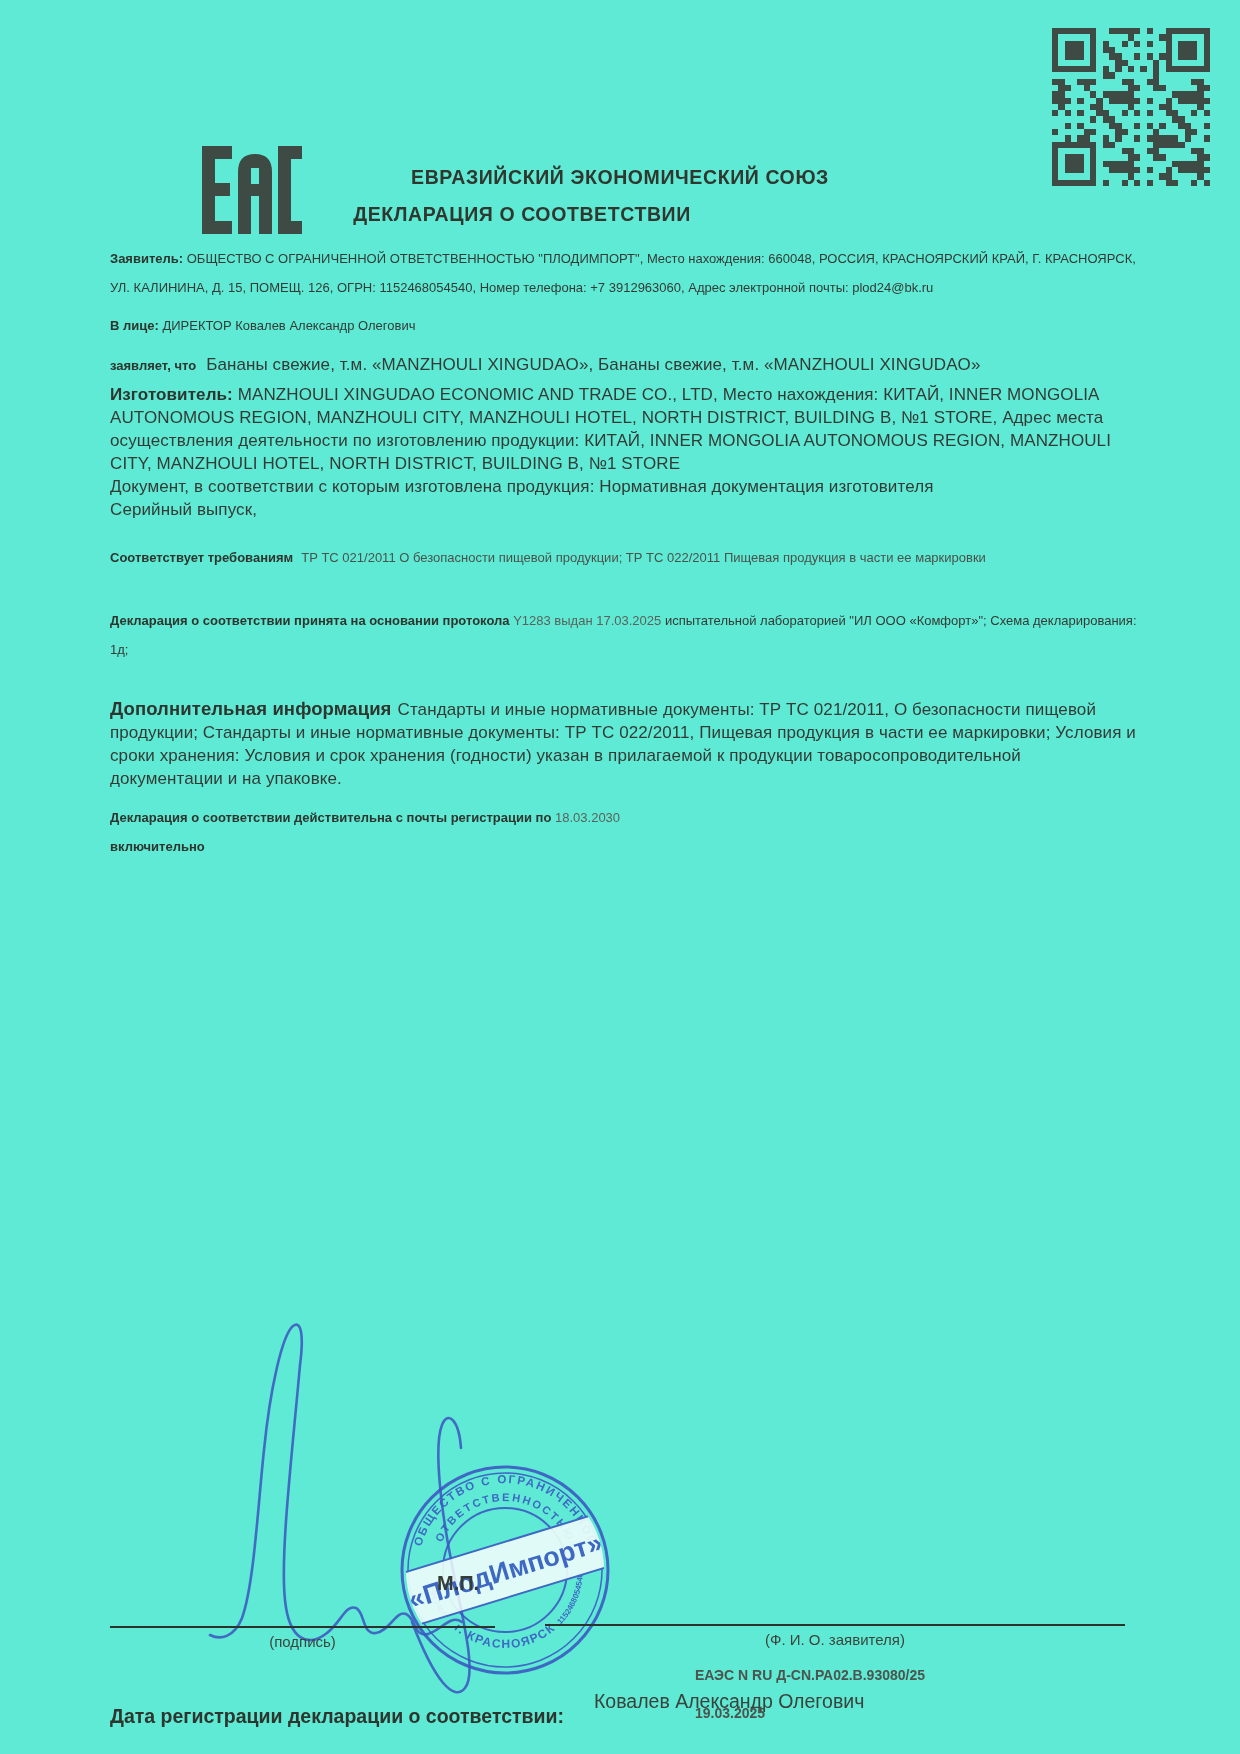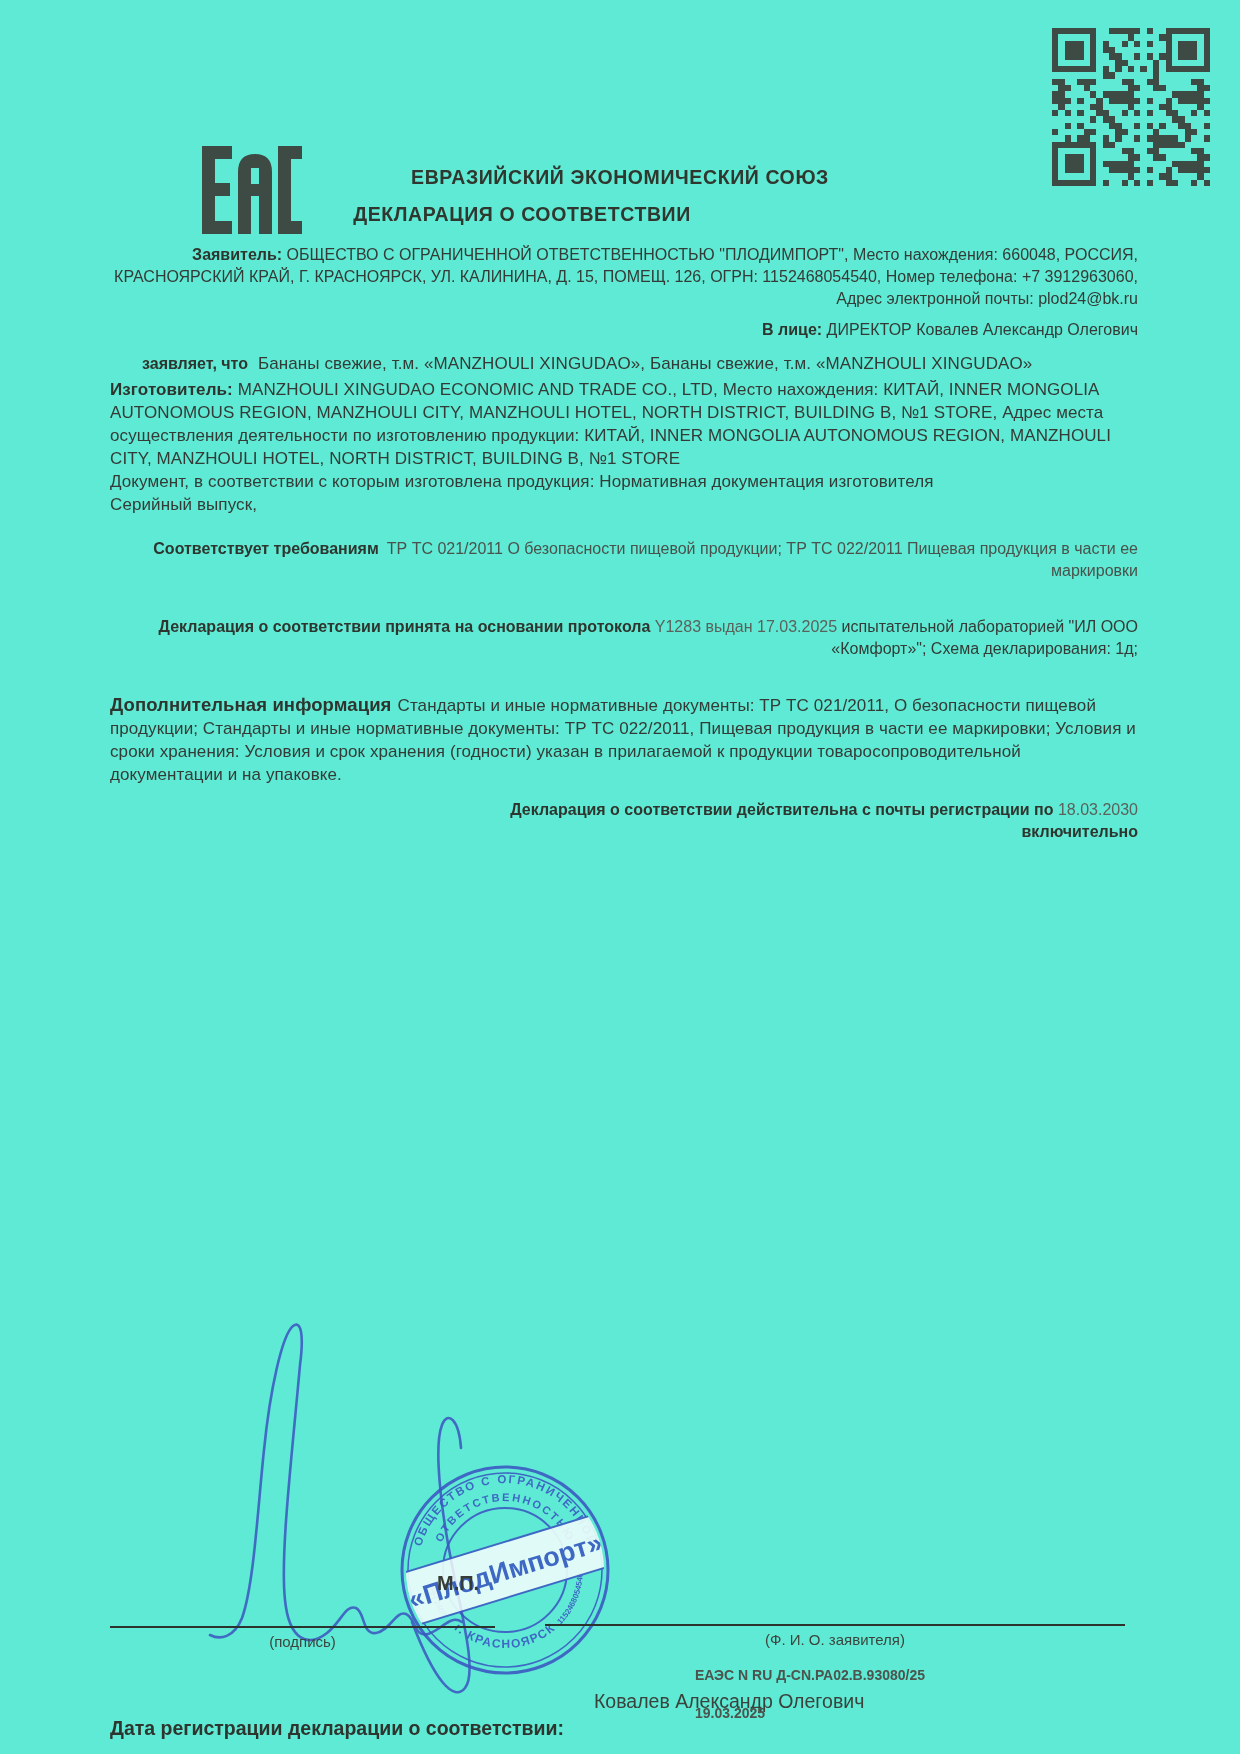--- a/index.html
+++ b/index.html
@@ -9,21 +9,21 @@
     font-family:"Liberation Sans",sans-serif;color:#343b36;
   }
   .abs{position:absolute;}
   .hdr-union{position:absolute;left:0;top:166px;width:1240px;text-align:center;
     font-size:19.5px;font-weight:bold;letter-spacing:.6px;color:#30372f;}
   .hdr-title{position:absolute;left:0;top:203px;width:1044px;text-align:center;
     font-size:19.5px;font-weight:bold;letter-spacing:.6px;color:#30372f;}
   
   .col{left:110px;top:244px;width:1028px;}
   .col p{margin:0;padding:0;}
-  .t-big{font-size:16px;line-height:22px;text-align:right;}
+  .t-big{font-size:13px;line-height:29px;}
   .t-sm{font-size:17px;line-height:23px;letter-spacing:.1px;}
   b.lbl{font-weight:bold;color:#2e352e;}
   .val{color:#5a625b;}
   .dim{color:#4a524c;}
   .m-applicant{margin-bottom:9px !important;}
   .m-person{margin-bottom:11px !important;}
   .m-declare{margin-bottom:3px !important;}
   .m-maker{margin-bottom:0 !important;}
   .m-comply{margin-top:22px !important;}
   .m-basis{margin-top:34px !important;}
@@ -349,21 +349,21 @@
 
   <div class="hdr-union">ЕВРАЗИЙСКИЙ ЭКОНОМИЧЕСКИЙ СОЮЗ</div>
   <div class="hdr-title">ДЕКЛАРАЦИЯ О СООТВЕТСТВИИ</div>
 
   <div class="abs col">
 
     <p class="t-big m-applicant"><b class="lbl">Заявитель:</b> <span>ОБЩЕСТВО С ОГРАНИЧЕННОЙ ОТВЕТСТВЕННОСТЬЮ "ПЛОДИМПОРТ", Место нахождения: 660048, РОССИЯ,  КРАСНОЯРСКИЙ КРАЙ, Г. КРАСНОЯРСК, УЛ. КАЛИНИНА, Д. 15, ПОМЕЩ. 126, ОГРН: 1152468054540, Номер телефона: +7 3912963060, Адрес электронной почты: plod24@bk.ru</span></p>
 
     <p class="t-big m-person"><b class="lbl">В лице:</b> <span>ДИРЕКТОР Ковалев Александр Олегович</span></p>
 
-    <p class="m-declare"><b class="lbl t-big" style="margin-right:10px;margin-left:32px;">заявляет, что</b><span class="t-sm">Бананы свежие, т.м.  «MANZHOULI XINGUDAO», Бананы свежие, т.м.  «MANZHOULI XINGUDAO»</span></p>
+    <p class="m-declare"><b class="lbl t-big" style="margin-right:10px;">заявляет, что</b><span class="t-sm">Бананы свежие, т.м.  «MANZHOULI XINGUDAO», Бананы свежие, т.м.  «MANZHOULI XINGUDAO»</span></p>
 
     <p class="t-sm m-maker"><b class="lbl">Изготовитель:</b> <span>MANZHOULI XINGUDAO ECONOMIC AND TRADE CO., LTD, Место нахождения: КИТАЙ, INNER MONGOLIA AUTONOMOUS REGION, MANZHOULI CITY, MANZHOULI HOTEL, NORTH DISTRICT, BUILDING B, №1 STORE, Адрес места осуществления деятельности по изготовлению продукции: КИТАЙ, INNER MONGOLIA AUTONOMOUS REGION, MANZHOULI CITY, MANZHOULI HOTEL, NORTH DISTRICT, BUILDING B, №1 STORE</span></p>
 
     <p class="t-sm">Документ, в соответствии с которым изготовлена продукция: Нормативная документация изготовителя</p>
     <p class="t-sm">Серийный выпуск,</p>
 
     <p class="t-big m-comply"><b class="lbl" style="margin-right:8px;">Соответствует требованиям</b><span class="dim">ТР ТС 021/2011 О безопасности пищевой продукции; ТР ТС 022/2011 Пищевая продукция в части ее маркировки</span></p>
 
     <p class="t-big m-basis"><b class="lbl">Декларация о соответствии принята на основании протокола</b> <span class="val">Y1283 выдан 17.03.2025</span> <span>испытательной лабораторией "ИЛ ООО «Комфорт»"; Схема декларирования: 1д;</span></p>
 
@@ -414,16 +414,16 @@
 
   <div class="abs mp" style="left:437px;top:1572px;">М.П.</div>
   <div class="abs signer" style="left:550px;top:1690px;margin-left:44px;">Ковалев Александр Олегович</div>
 
   <div class="abs sigline" style="left:110px;top:1626px;width:385px;"></div>
   <div class="abs sigline" style="left:545px;top:1624px;width:580px;"></div>
   <div class="abs caption" style="left:110px;top:1633px;width:385px;">(подпись)</div>
   <div class="abs caption" style="left:545px;top:1631px;width:580px;">(Ф. И. О. заявителя)</div>
 
   <div class="abs foot-val" style="left:695px;top:1667px;">ЕАЭС N RU Д-CN.РА02.В.93080/25</div>
-  <div class="abs foot-lbl" style="left:110px;top:1705px;margin-top:12px;">Дата регистрации декларации о соответствии:</div>
+  <div class="abs foot-lbl" style="left:110px;top:1705px;">Дата регистрации декларации о соответствии:</div>
   <div class="abs foot-val" style="left:695px;top:1705px;">19.03.2025</div>
 
 </div>
 
 </body></html>

